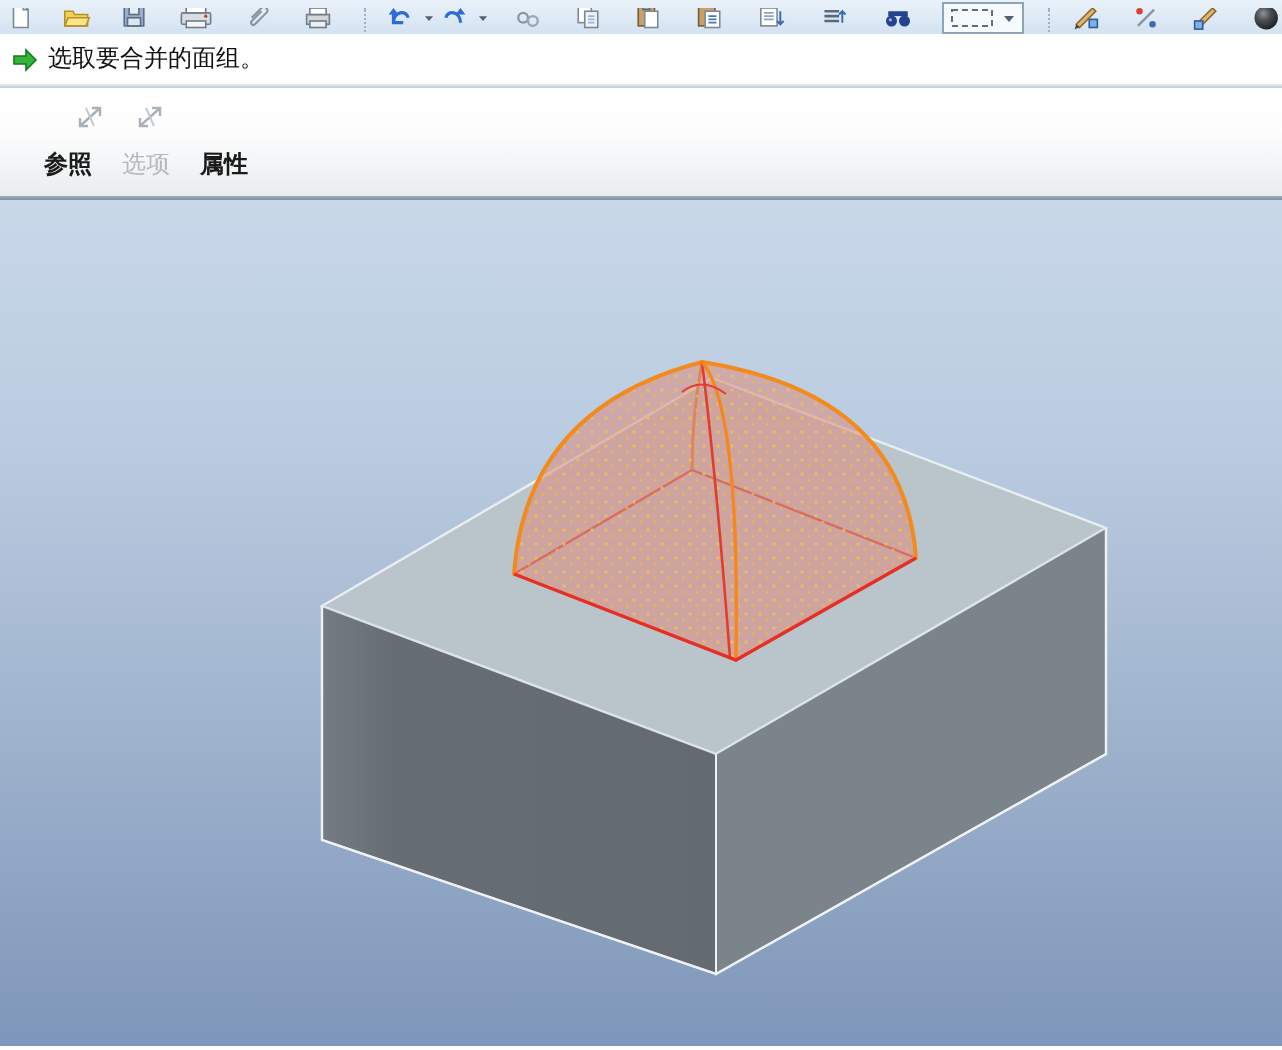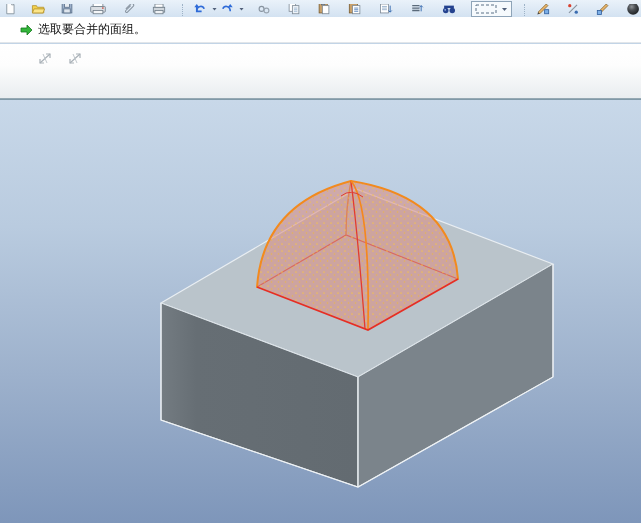--- a/index.html
+++ b/index.html
@@ -21,21 +21,21 @@
   .tbtn svg{display:block;}
   .tsep{width:2px;height:12px;border-left:1px dotted #9db2c6;margin:0 7px 1px 2px;flex:0 0 auto;}
   .drop{margin-left:1px;margin-right:0;}
   .selbox{
     border:1px solid #8ea4b8;background:#f6fafd;height:14px;
     display:inline-flex;align-items:center;padding:0 2px;margin-right:10px;flex:0 0 auto;
   }
   
   .msgbar{
     height:25px;background:#ffffff;border-bottom:1px solid #e2e6ea;
-    display:flex;align-items:center;padding-left:20px;
+    display:flex;align-items:center;padding-left:6px;
     font-size:12px;color:#101010;
   }
   .msgbar .txt{margin-left:5px;}
   
   .dashboard{
     height:55px;
     background:linear-gradient(#ffffff,#fdfdfd 40%,#e9edf0);
     border-bottom:1px solid #95a8b3;
     box-shadow:0 1px 0 #c2d4e6 inset;
     position:relative;
@@ -237,20 +237,25 @@
       </svg>
     </span>
     <span class="dash-btn">
       <svg width="16" height="15" viewBox="0 0 16 15">
         <path d="M3 12L13 3" stroke="#a9b1b8" stroke-width="1.2"></path>
         <path d="M9 3h4v4" fill="none" stroke="#a9b1b8" stroke-width="1.2"></path>        
           <path d="M7 12H3V8" fill="none" stroke="#a9b1b8" stroke-width="1.2"></path>
         <path d="M6 3l4 9" stroke="#c3c9ce" stroke-width="1"></path>
       </svg>
     </span>
+  </div>
+  <div class="dash-tabs">
+    <span class="dtab">参照</span>
+    <span class="dtab disabled">选项</span>
+    <span class="dtab">属性</span>
   </div>
 </div>
 
 <div class="viewport">
   <svg viewBox="0 103 641 422" preserveAspectRatio="none">
     <defs>
       <pattern id="meshdots" width="7" height="7" patternUnits="userSpaceOnUse">
         <circle cx="2" cy="2" r="0.85" fill="#f2c04e"></circle>
         <circle cx="5.5" cy="5" r="0.8" fill="#eab648"></circle>
       </pattern>

